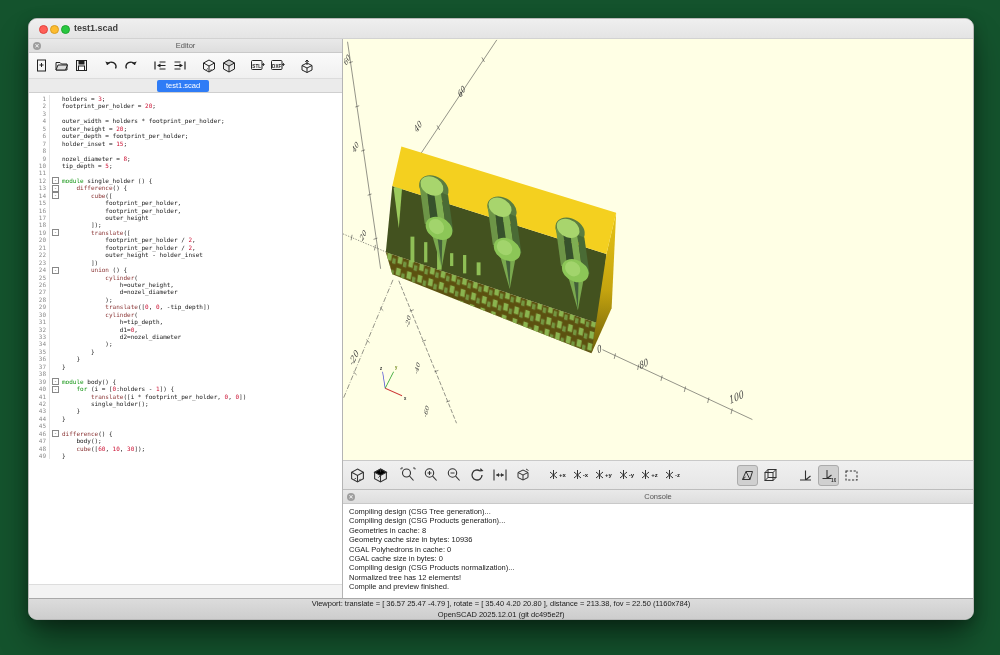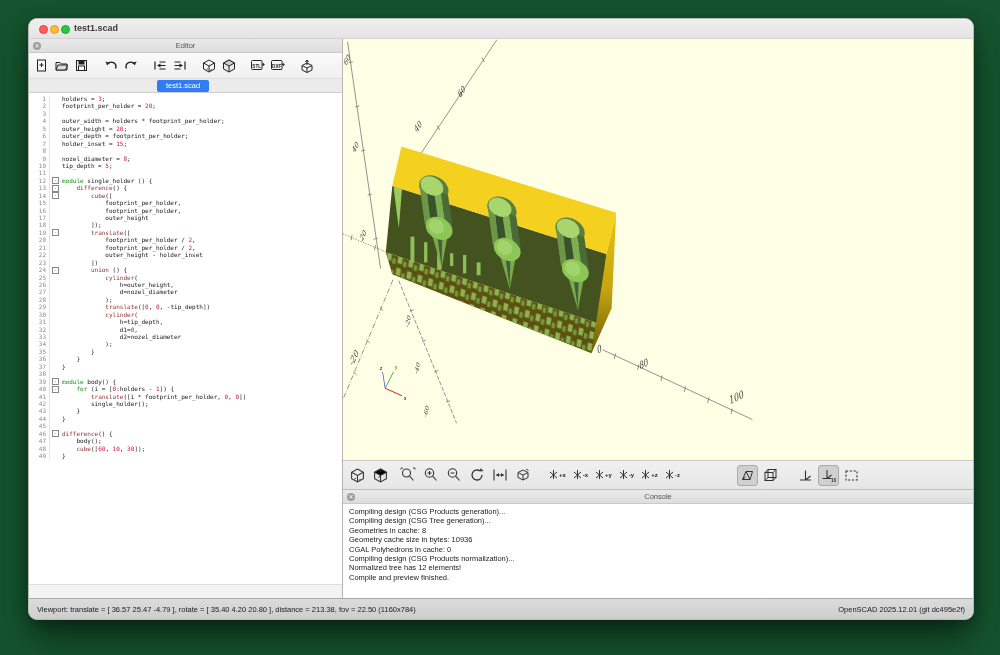--- a/index.html
+++ b/index.html
@@ -58,21 +58,21 @@
   .vbtn.pressed{background:#d0d0d0;border:1px solid #ababab;width:19px;height:19px;}
   .vsp{flex:0 0 auto;}
   .ax-lbl{font-size:6px;color:#222;margin-left:1px;font-weight:bold;}
   
   #console-body{flex:1 1 auto;background:#fff;padding:3px 6px;overflow:hidden;}
   .conline{font-size:7.5px;line-height:9.4px;color:#222;}
   
   #statusbar{position:absolute;left:0;top:579px;width:944px;height:21px;
              background:linear-gradient(#dcdcdc,#cdcdcd);border-top:1px solid #a9a9a9;
              display:flex;align-items:center;justify-content:space-between;
-             font-size:7.5px;color:#1a1a1a;padding:0 8px;box-sizing:border-box;}
+             font-size:7.5px;color:#1a1a1a;padding:0 8px;box-sizing:border-box;flex-direction:column;}
 </style>
 </head>
 <body>
 
 <div id="stage">
 <div id="window">
 
   <div id="titlebar">
     <span class="tl" style="left:10px;background:#ff5f57;border:1px solid #e0443e;box-sizing:border-box"></span>
     <span class="tl" style="left:21px;background:#febc2e;border:1px solid #d79e24;box-sizing:border-box"></span>
@@ -723,25 +723,26 @@
                 <rect x="2" y="3" width="11" height="9" fill="none" stroke="#333" stroke-width="1.1" stroke-dasharray="2.2,1.6"></rect>
               </svg>
             </span>
       </div>
 
       <div class="dock-header">
         <span class="dock-close">✕</span>
         <span>Console</span>
       </div>
       <div id="console-body">
+            <div class="conline">Compiling design (CSG Tree generation)...</div>
             <div class="conline">Compiling design (CSG Products generation)...</div>
-            <div class="conline">Compiling design (CSG Tree generation)...</div>
             <div class="conline">Geometries in cache: 8</div>
             <div class="conline">Geometry cache size in bytes: 10936</div>
             <div class="conline">CGAL Polyhedrons in cache: 0</div>
+            <div class="conline">CGAL cache size in bytes: 0</div>
             <div class="conline">Compiling design (CSG Products normalization)...</div>
             <div class="conline">Normalized tree has 12 elements!</div>
             <div class="conline">Compile and preview finished.</div>
           </div>
     </div>
   </div>
 
   <div id="statusbar">
     <span>Viewport: translate = [ 36.57 25.47 -4.79 ], rotate = [ 35.40 4.20 20.80 ], distance = 213.38, fov = 22.50 (1160x784)</span>
     <span>OpenSCAD 2025.12.01 (git dc495e2f)</span>

